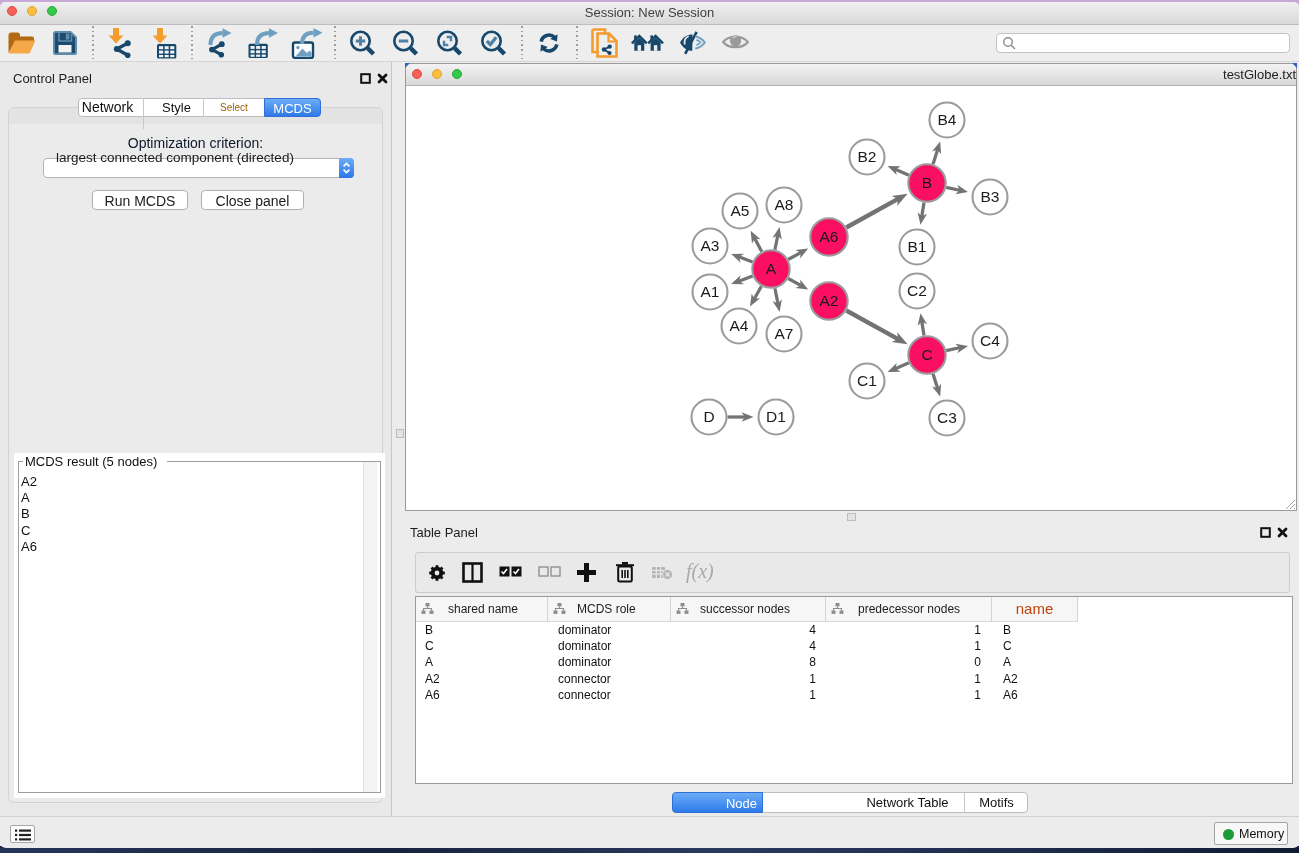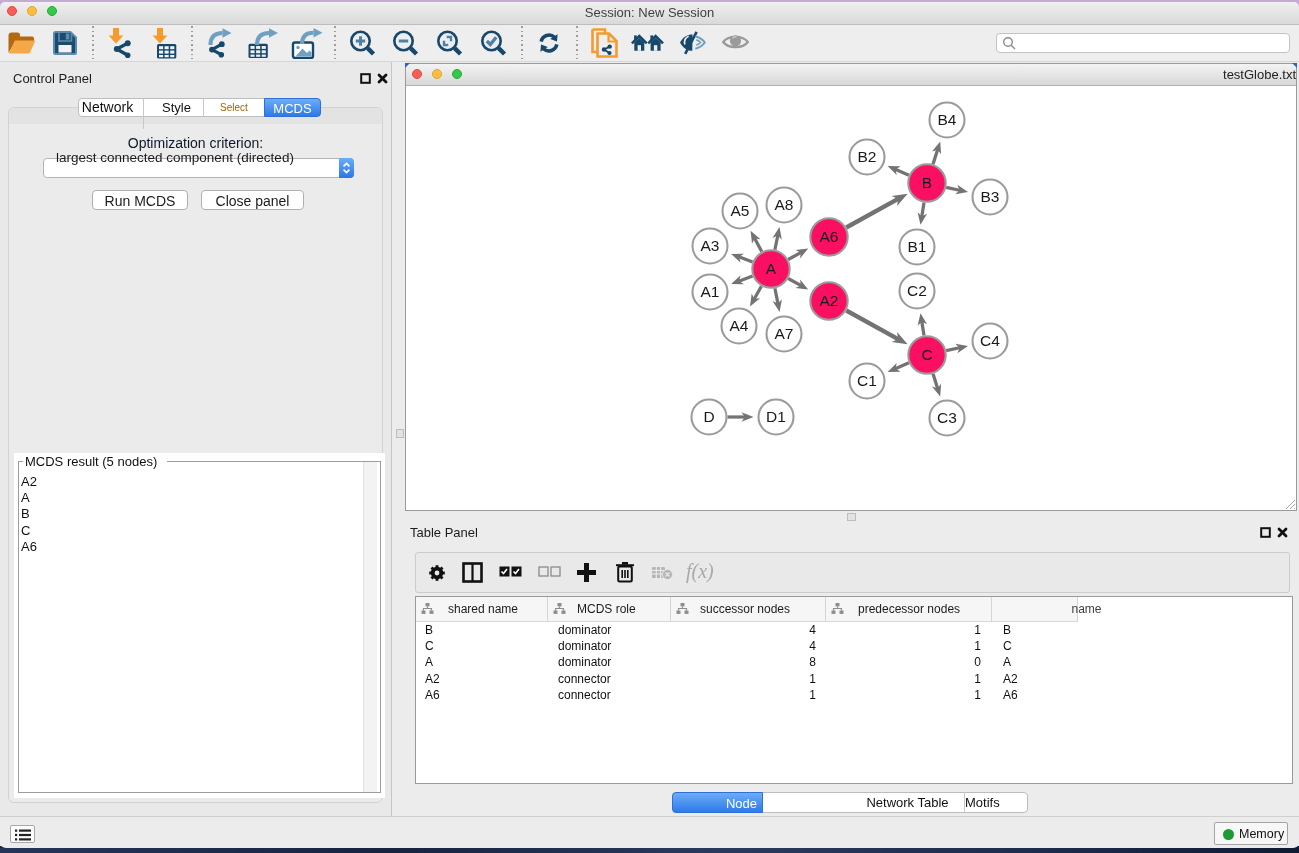--- a/index.html
+++ b/index.html
@@ -407,33 +407,33 @@
       <rect x="0.5" y="8.5" width="4" height="3.4"></rect>
       <rect x="8.5" y="8.5" width="4" height="3.4"></rect>
     </g>
     <path d="M6.5 4.5 L6.5 6.5 M2.5 8.5 L2.5 6.5 L10.5 6.5 L10.5 8.5" fill="none" stroke="#8d8d8d" stroke-width="1.1"></path>
   </svg>
 
 <div class="abs" style="left:448px;top:601px;width:110px;height:16px;line-height:16px;font-size:12px;color:#1c1c1c;">shared name</div>
 <div class="abs" style="left:577px;top:601px;width:100px;height:16px;line-height:16px;font-size:12px;color:#1c1c1c;">MCDS role</div>
 <div class="abs" style="left:700px;top:601px;width:120px;height:16px;line-height:16px;font-size:12px;color:#1c1c1c;">successor nodes</div>
 <div class="abs" style="left:858px;top:601px;width:130px;height:16px;line-height:16px;font-size:12px;color:#1c1c1c;">predecessor nodes</div>
-<div class="abs" style="left:1044px;top:601px;width:85px;height:16px;line-height:16px;text-align:center;font-size:12px;color:#404040;">name</div>
+<div class="abs" style="left:992px;top:601px;width:85px;height:16px;line-height:16px;text-align:center;font-size:15px;color:#c2410c;">name</div>
 
 <div class="abs" style="left:425px;top:622px;width:100px;font-size:12px;color:#111;line-height:16.2px;">B<br>C<br>A<br>A2<br>A6</div>
 <div class="abs" style="left:558px;top:622px;width:100px;font-size:12px;color:#111;line-height:16.2px;">dominator<br>dominator<br>dominator<br>connector<br>connector</div>
 <div class="abs" style="left:716px;top:622px;width:100px;font-size:12px;color:#111;line-height:16.2px;text-align:right;">4<br>4<br>8<br>1<br>1</div>
 <div class="abs" style="left:881px;top:622px;width:100px;font-size:12px;color:#111;line-height:16.2px;text-align:right;">1<br>1<br>0<br>1<br>1</div>
 <div class="abs" style="left:1003px;top:622px;width:100px;font-size:12px;color:#111;line-height:16.2px;">B<br>C<br>A<br>A2<br>A6</div>
 
 <div class="abs" style="left:672px;top:792px;width:356px;height:21px;background:#fff;border:1px solid #bcbcbc;border-radius:4px;"></div>
 <div class="abs" style="left:672px;top:792px;width:91px;height:21px;line-height:21px;text-align:center;font-size:13px;color:#fff;background:linear-gradient(#6cadf8,#2d7ae9);border:1px solid #2e6fd8;border-radius:4px 0 0 4px;padding-left:48px;">Node Table</div>
 <div class="abs" style="left:763px;top:792px;width:88px;height:21px;line-height:21px;text-align:center;font-size:13px;color:#111;border-right:2px solid #d946ef;margin-top:32px;">Edge Table</div>
 <div class="abs" style="left:851px;top:792px;width:114px;height:21px;line-height:21px;text-align:center;font-size:13px;color:#111;border-right:1px solid #c8c8c8;">Network Table</div>
-<div class="abs" style="left:965px;top:792px;width:63px;height:27px;line-height:21px;text-align:left;font-size:13px;color:#111;">Motifs</div>
+<div class="abs" style="left:965px;top:792px;width:63px;height:27px;line-height:21px;text-align:center;font-size:13px;color:#111;">Motifs</div>
 
 <div class="abs" style="left:0;top:816px;width:1299px;height:32px;background:#ececec;border-top:1px solid #cfcfcf;border-radius:0 0 6px 6px;"></div>
 <div class="abs" style="left:10px;top:825px;width:25px;height:18px;background:#fdfdfd;border:1px solid #a8a8a8;border-radius:2px;"></div>
 <svg class="abs" style="left:15px;top:828.5px;" width="16" height="12" viewBox="0 0 16 12">
 <g fill="#222">
       <rect x="0" y="0.5" width="2.2" height="2.2"></rect>
       <rect x="0" y="4.9" width="2.2" height="2.2"></rect>
       <rect x="0" y="9.3" width="2.2" height="2.2"></rect>
 <rect x="4" y="0.5" width="12" height="2.2"></rect>
       <rect x="4" y="4.9" width="12" height="2.2"></rect>

